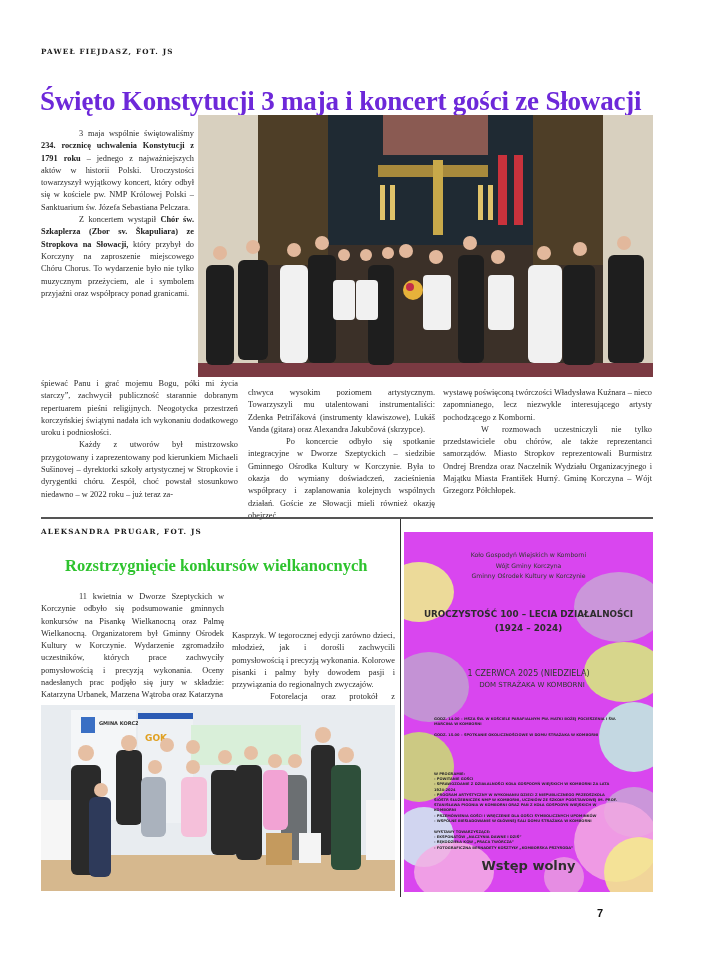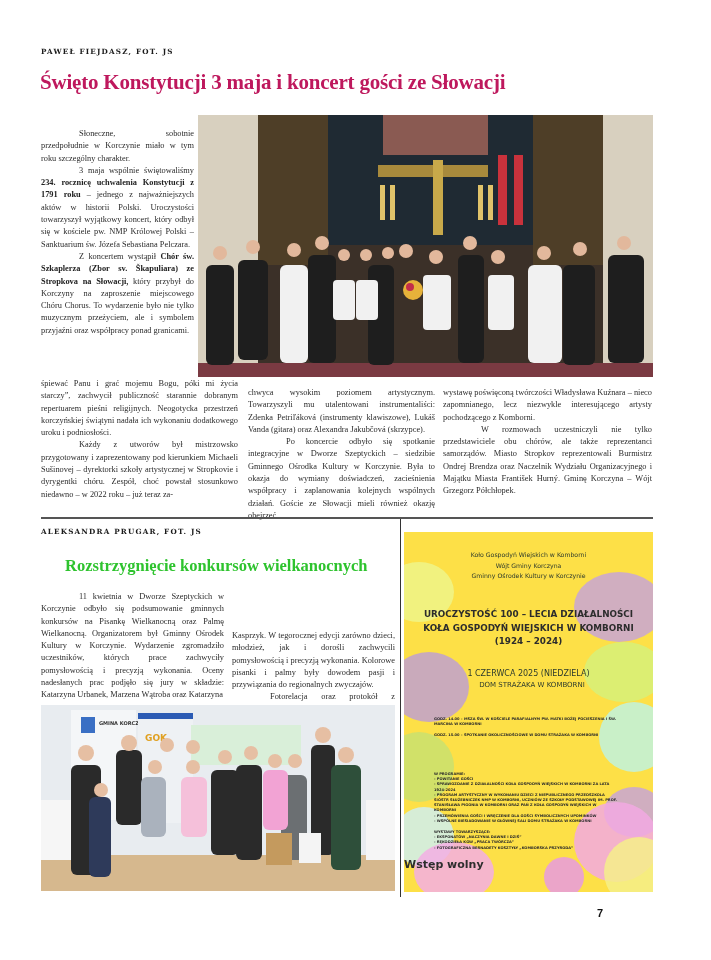--- a/index.html
+++ b/index.html
@@ -3,21 +3,21 @@
 <meta charset="utf-8">
 <style>
   * { box-sizing: border-box; margin: 0; padding: 0; }
   html, body { width: 711px; height: 960px; background: #ffffff; overflow: hidden; }
   body { position: relative; font-family: "DejaVu Serif", serif; color: #2a2a2a; }
 
   .byline { position: absolute; left: 41px; font-family: "DejaVu Serif", serif; font-weight: bold; font-size: 7.2px; letter-spacing: 1.2px; color: #1b1b1b; text-transform: uppercase; }
   .byline.top { top: 47px; }
   .byline.bottom { top: 527px; }
 
-  .headline { position: absolute; left: 40px; top: 70px; font-family: "Liberation Serif", serif; font-size: 21px; font-weight: bold; color: #be185d; letter-spacing: -0.2px; }
+  .headline { position: absolute; left: 40px; top: 86px; font-family: "Liberation Serif", serif; font-size: 27px; font-weight: bold; color: #6d28d9; letter-spacing: -0.2px; }
   .headline2 { position: absolute; left: 41px; top: 556px; font-family: "Liberation Serif", serif; font-size: 16.5px; font-weight: bold; color: #2ec32e; margin-left: 24px; }
 
   .col { position: absolute; font-family: "Liberation Serif", serif; font-size: 8.35px; line-height: 12.3px; color: #2b2b2b; text-align: justify; hyphens: manual; }
   .col p { text-indent: 38px; }
   .col p.noindent { text-indent: 0; }
   .col b { font-weight: bold; color: #222; }
 
   #a1-col1 { left: 41px; top: 128px; width: 153px; }
   #a1-col1b { left: 41px; top: 378px; width: 197px; }
   #a1-col2 { left: 248px; top: 387px; width: 187px; }
@@ -26,42 +26,41 @@
   .photo { position: absolute; overflow: hidden; }
   #photo-concert { left: 198px; top: 115px; width: 455px; height: 262px; background: linear-gradient(180deg, #3c3229 0%, #4a3b2c 30%, #6a4f32 45%, #3a3530 60%, #2a2626 75%, #5c3a3a 95%, #7d3b40 100%); }
   #photo-kids { left: 41px; top: 705px; width: 354px; height: 186px; background: linear-gradient(180deg, #e9edf2 0%, #e2e6ea 40%, #c7c2ba 70%, #d8c2a2 100%); }
 
   .rule-h { position: absolute; left: 41px; top: 517px; width: 612px; height: 1.5px; background: #555; }
   .rule-v { position: absolute; left: 400px; top: 519px; width: 1px; height: 378px; background: #333; }
 
   #a2-col1 { left: 41px; top: 591px; width: 183px; }
   #a2-col2 { left: 232px; top: 582px; width: 163px; margin-top: 48px; }
 
-  #poster { position: absolute; left: 404px; top: 532px; width: 249px; height: 360px; background: #fde047; overflow: hidden; }
+  #poster { position: absolute; left: 404px; top: 532px; width: 249px; height: 360px; background: #d946ef; overflow: hidden; }
   .flower { position: absolute; border-radius: 50%; opacity: 0.85; }
   .poster-text { position: absolute; left: 0; width: 100%; text-align: center; font-family: "DejaVu Sans", sans-serif; color: #2d3a2c; }
   .p-org { top: 18px; font-size: 6.2px; line-height: 10.5px; }
   .p-title { top: 76px; font-size: 8.8px; font-weight: bold; line-height: 13.5px; color: #2c2c2c; }
   .p-date { top: 136px; font-size: 8px; font-weight: normal; line-height: 11.5px; color: #2d3b2d; }
   .p-sched { position: absolute; left: 30px; width: 185px; font-family: "DejaVu Sans", sans-serif; font-size: 3.6px; line-height: 5.2px; font-weight: bold; color: #2a2a2a; text-transform: uppercase; }
   .p-entry { top: 185px; }
   .p-program { top: 240px; }
   .p-exhib { top: 312px; }
-  .p-free { position: absolute; left: 0; width: 100%; top: 345px; text-align: left; font-family: "DejaVu Sans", sans-serif; font-size: 11px; font-weight: bold; color: #2e2e2e; }
+  .p-free { position: absolute; left: 0; width: 100%; top: 345px; text-align: center; font-family: "DejaVu Sans", sans-serif; font-size: 13px; font-weight: bold; color: #2e2e2e; }
 
   .page-number { position: absolute; left: 597px; top: 907px; font-family: "Liberation Sans", sans-serif; font-weight: bold; font-size: 11px; color: #111; }
 </style>
 </head>
 <body>
 
 <div class="byline top">PAWEŁ FIEJDASZ, FOT. JS</div>
 <h1 class="headline">Święto Konstytucji 3 maja i koncert gości ze Słowacji</h1>
 
 <div class="col" id="a1-col1">
-  <p>Słoneczne, sobotnie przedpołudnie w Korczynie miało w tym roku szczególny charakter.</p>
   <p><span>3 maja wspólnie świętowaliśmy </span><b>234. rocznicę uchwalenia Konstytucji z 1791 roku</b><span> – jednego z najważniejszych aktów w historii Polski. Uroczystości towarzyszył wyjątkowy koncert, który odbył się w kościele pw. NMP Królowej Polski – Sanktuarium św. Józefa Sebastiana Pelczara.</span></p>
   <p><span>Z koncertem wystąpił </span><b>Chór św. Szkaplerza (Zbor sv. Škapuliara) ze Stropkova na Słowacji,</b><span> który przybył do Korczyny na zaproszenie miejscowego Chóru Chorus. To wydarzenie było nie tylko muzycznym przeżyciem, ale i symbolem przyjaźni oraz współpracy ponad granicami.</span></p>
 </div>
 
 <div class="col" id="a1-col1b">
   <p class="noindent">śpiewać Panu i grać mojemu Bogu, póki mi życia starczy”, zachwycił publiczność starannie dobranym repertuarem pieśni religijnych. Neogotycka przestrzeń korczyńskiej świątyni nadała ich wykonaniu dodatkowego uroku i podniosłości.</p>
   <p>Każdy z utworów był mistrzowsko przygotowany i zaprezentowany pod kierunkiem Michaeli Sušinovej – dyrektorki szkoły artystycznej w Stropkovie i dyrygentki chóru. Zespół, choć powstał stosunkowo niedawno – w 2022 roku – już teraz za-</p>
 </div>
 
 <div class="col" id="a1-col2">
@@ -204,21 +203,20 @@
   <div class="flower" style="left:200px; top:305px; width:70px; height:70px; background:#f4ef8a;"></div>
   <div class="flower" style="left:140px; top:325px; width:40px; height:40px; background:#e89ae0;"></div>
 
   <div class="poster-text p-org">
     <div>Koło Gospodyń Wiejskich w Komborni</div>
     <div>Wójt Gminy Korczyna</div>
     <div>Gminny Ośrodek Kultury w Korczynie</div>
   </div>
   <div class="poster-text p-title">
     <div>UROCZYSTOŚĆ 100 – LECIA DZIAŁALNOŚCI</div>
-    <div>KOŁA GOSPODYŃ WIEJSKICH W KOMBORNI</div>
     <div>(1924 – 2024)</div>
   </div>
   <div class="poster-text p-date">
     <div>1 CZERWCA 2025 (NIEDZIELA)</div>
     <div style="font-size:7px;margin-left:7px;">DOM STRAŻAKA W KOMBORNI</div>
   </div>
   <div class="p-sched p-entry">
     <div style="margin-bottom:6px;">GODZ. 14.00 – MSZA ŚW. W KOŚCIELE PARAFIALNYM PW. MATKI BOŻEJ POCIESZENIA I ŚW. MARCINA W KOMBORNI</div>
     <div>GODZ. 15.00 – SPOTKANIE OKOLICZNOŚCIOWE W DOMU STRAŻAKA W KOMBORNI</div>
   </div>

